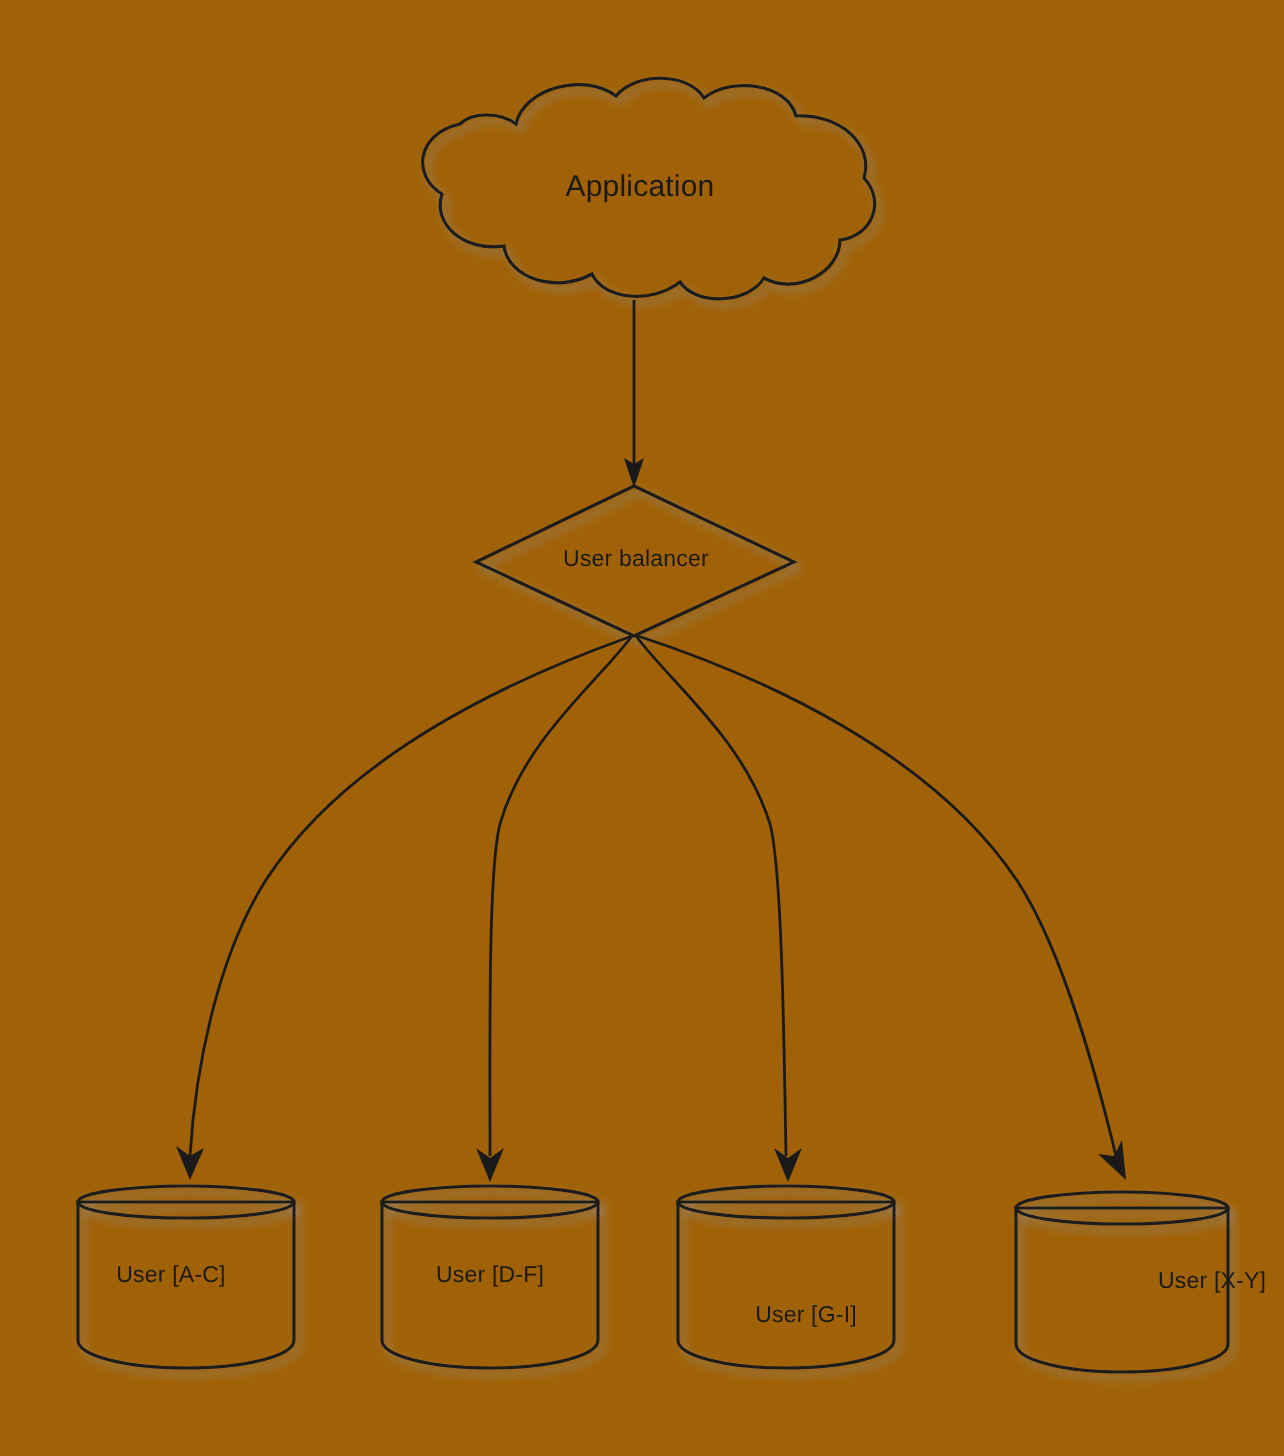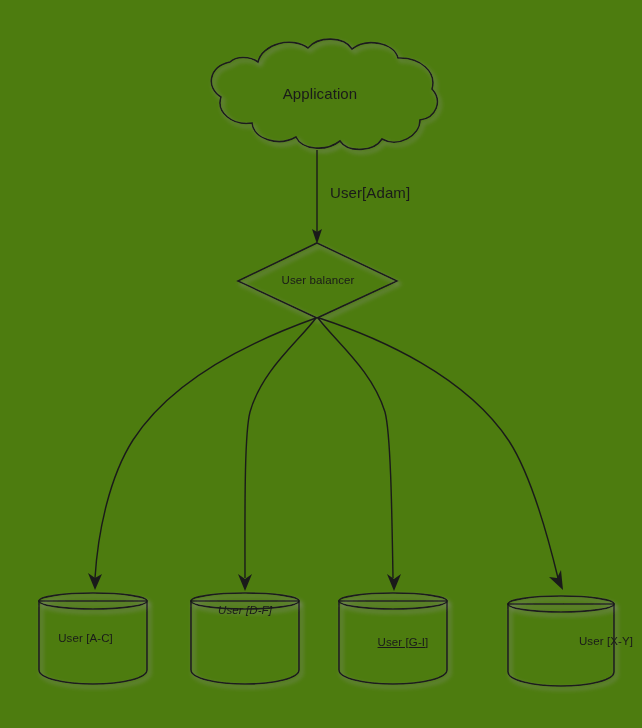--- a/index.html
+++ b/index.html
@@ -11,21 +11,21 @@
   body {
     width: 642px;
     height: 728px;
     font-family: "Liberation Sans", sans-serif;
     overflow: hidden;
   }
   #diagram-root {
     position: relative;
     width: 642px;
     height: 728px;
-    background: #4d7c0f;
+    background: #a16207;
   }
   #diagram-svg {
     position: absolute;
     top: 0;
     left: 0;
     width: 642px;
     height: 728px;
   }
   .node-label {
     position: absolute;
@@ -145,25 +145,24 @@
 
     <g filter="url(#softshadow)">
       <path class="shape-fill shape-stroke" d="M 508 604 L 508 672 C 508 680, 532 686, 561 686 C 590 686, 614 680, 614 672 L 614 604 Z"></path>
       <ellipse class="shape-fill shape-stroke" cx="561" cy="604" rx="53" ry="8"></ellipse>
     </g>
 
   </svg>
 
   <div class="node-label label-cloud" style="left:203px; top:85px; width:234px;">Application</div>
 
-  <div class="node-label label-edge" style="left:330px; top:184px; width:120px; text-align:left;">User[Adam]</div>
 
   <div class="node-label label-diamond" style="left:238px; top:274px; width:160px;">User balancer</div>
 
   <div class="node-label label-cylinder" style="left:39px; top:632px; width:93px;">User [A-C]</div>
 
-  <div class="node-label label-cylinder" style="left:191px; top:604px; width:108px;font-style:italic;">User [D-F]</div>
+  <div class="node-label label-cylinder" style="left:191px; top:632px; width:108px;">User [D-F]</div>
 
-  <div class="node-label label-cylinder" style="left:339px; top:636px; width:128px;text-decoration:underline;">User [G-I]</div>
+  <div class="node-label label-cylinder" style="left:339px; top:652px; width:128px;">User [G-I]</div>
 
   <div class="node-label label-cylinder" style="left:508px; top:635px; width:106px;padding-left:45px;">User [X-Y]</div>
 
 </div>
 
 </body></html>

